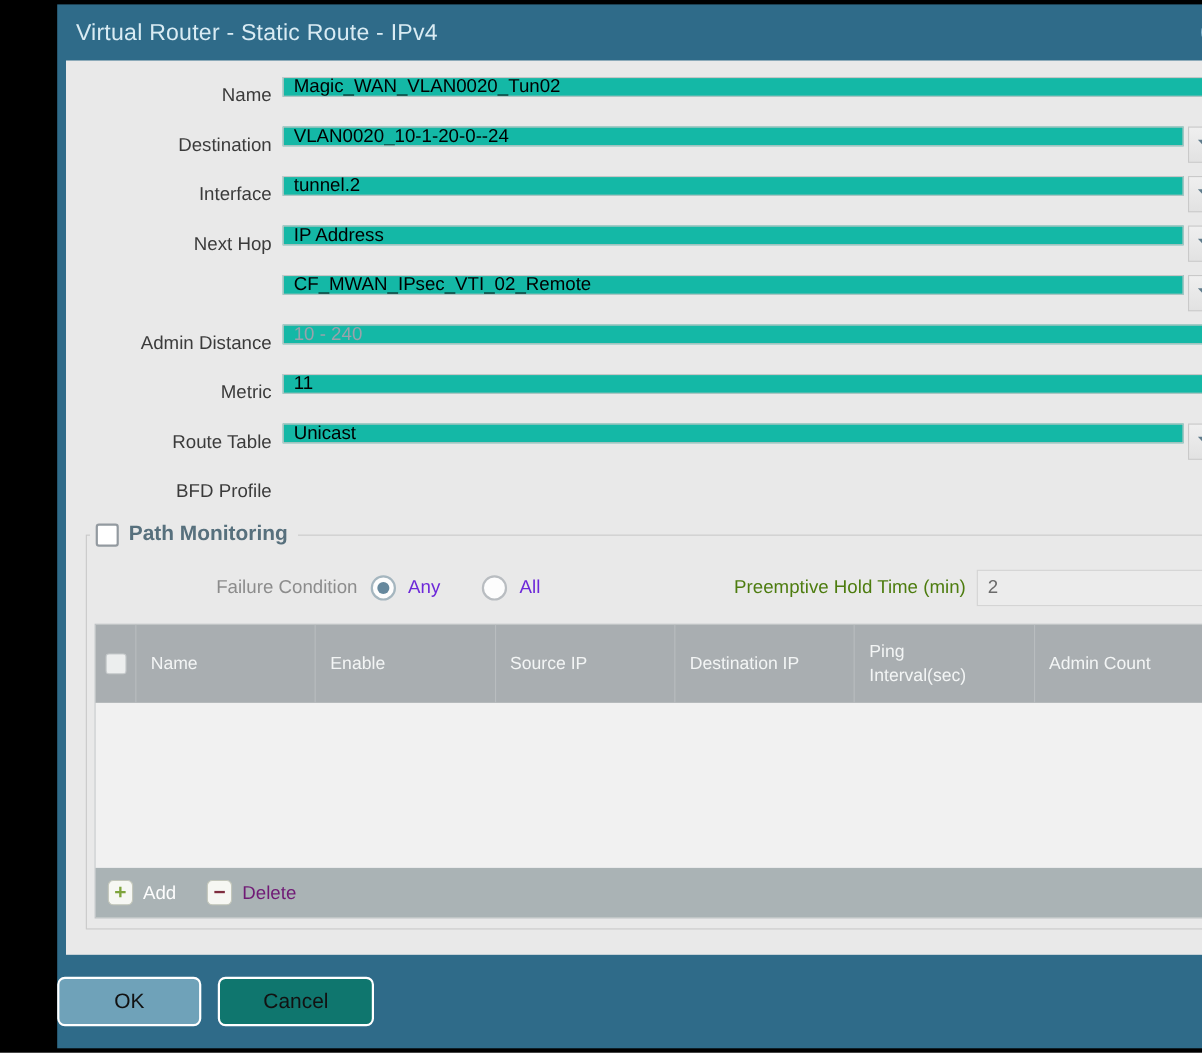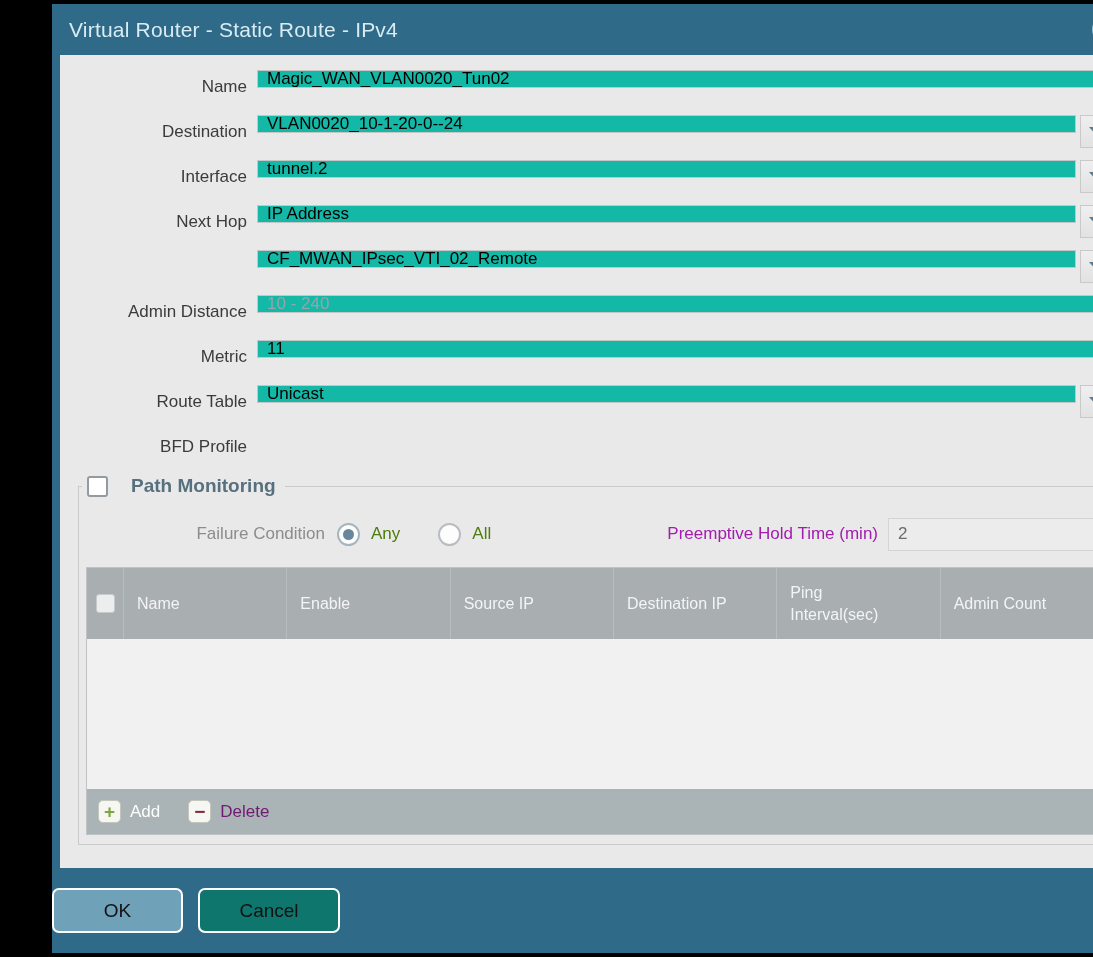--- a/index.html
+++ b/index.html
@@ -105,21 +105,21 @@
   }
   
   fieldset.pm {
     margin: 6px 17px 0 18px;
     height: 370px;
     border: 1px solid #c9c9c9;
   }
   legend.pm-legend {
     display: flex;
     align-items: center;
-    gap: 23px;
+    gap: 9px;
     margin-left: 3px;
     padding: 0 9px 0 5px;
   }
   .pm-checkbox {
     width: 21px; height: 21px;
     background: #fff;
     border: 2px solid #939aa0;
     border-radius: 3px;
     cursor: pointer;
   }
@@ -158,23 +158,23 @@
   }
   .radio.on { border-color: #a5b6bf; }
   .radio.on::after {
     content: '';
     position: absolute;
     left: 4px; top: 4px;
     width: 11px; height: 11px;
     border-radius: 50%;
     background: #66889d;
   }
-  .radio-label { color: #4d7c0f; }
+  .radio-label { color: #6d28d9; }
   .fc-spacer { flex: 1; }
-  .preempt-label { color: #a21caf; padding-right: 10px; }
+  .preempt-label { color: #4d7c0f; padding-right: 10px; }
   .preempt-input {
     width: 210px;
     height: 33px;
     margin-right: 13px;
     background: #ececec;
     border: 1px solid #d4d4d4;
     color: #6b6b6b;
     font-family: "Liberation Sans", sans-serif;
     font-size: 17px;
     padding: 0 9px;

